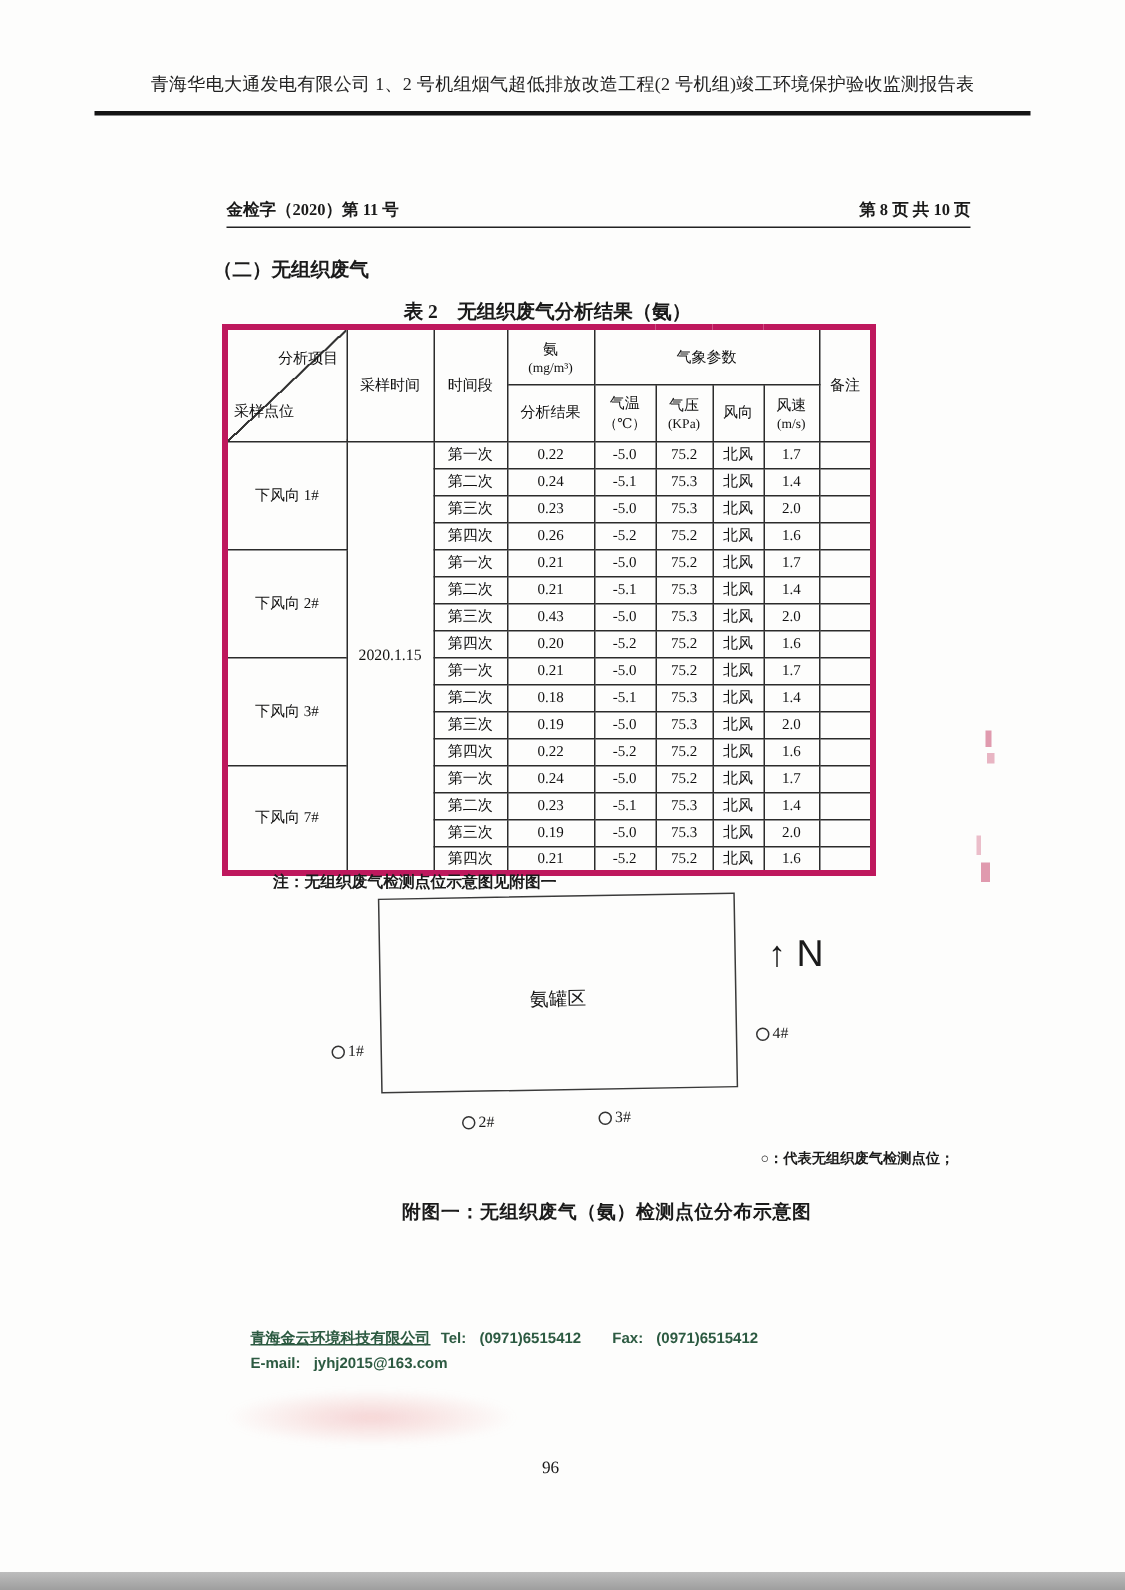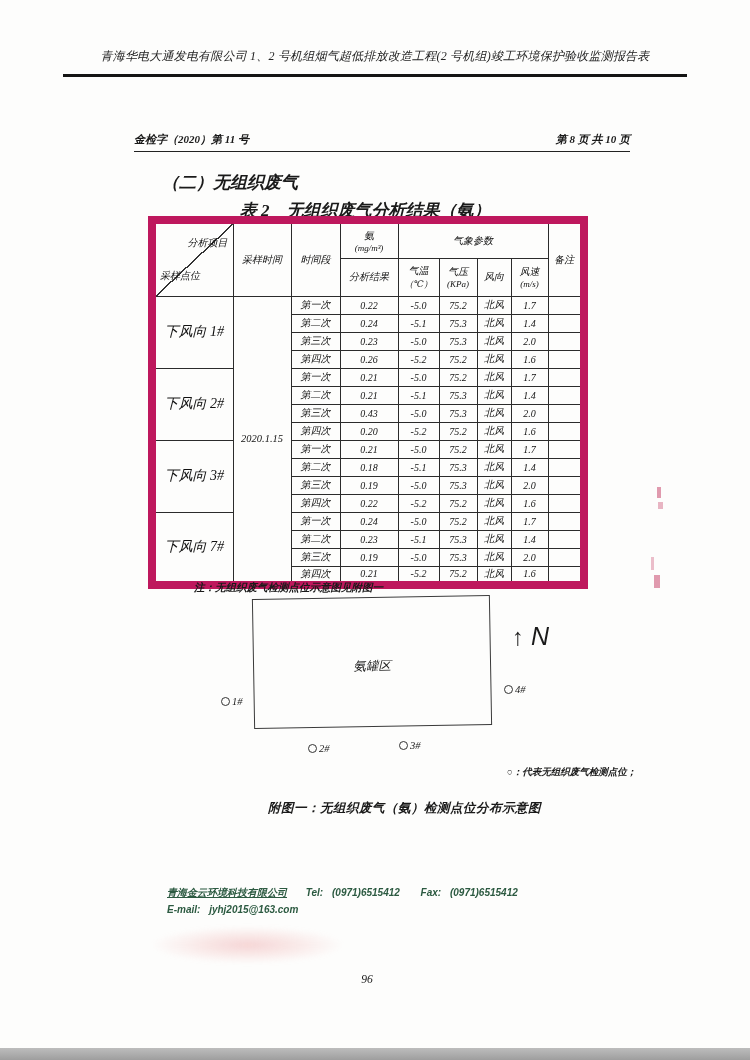--- a/index.html
+++ b/index.html
@@ -1,67 +1,67 @@
 <!DOCTYPE html>
 <html><head>
 <meta charset="utf-8">
 <style>
   * { margin:0; padding:0; box-sizing:border-box; }
   html,body { background:#e8e8e8; }
   .page {
     position:relative; width:750px; height:1060px; background:#fdfdfc;
     font-family:"Liberation Serif","DejaVu Serif",serif; color:#1a1a1a;
-    overflow:hidden; margin:0 auto;font-style:italic;
+    overflow:hidden; margin:0 auto;
   }
   
   .header-title {
     position:absolute; top:48px; left:0; right:0; text-align:center;
     font-size:12px; color:#222; letter-spacing:0.2px;
   }
   .header-rule {
     position:absolute; top:74px; left:63px; width:624px; height:3px; background:#141414;
   }
   .doc-line {
-    position:absolute; top:132px; left:134px; width:496px;
+    position:absolute; top:132px; left:151px; width:496px;
     display:flex; justify-content:space-between; align-items:flex-end;
     font-size:11px; font-weight:bold; padding-bottom:4px;
     border-bottom:1.5px solid #222;
   }
   .section-title {
-    position:absolute; top:171px; left:162px; font-size:17px; font-weight:bold;
+    position:absolute; top:171px; left:142px; font-size:13px; font-weight:bold;
   }
   .table-title {
     position:absolute; top:199px; left:148px; width:434px; text-align:center;
-    font-size:17px; font-weight:bold;
+    font-size:13px; font-weight:bold;
   }
   
   table.rpt {
     position:absolute; top:216px; left:148px; width:434px;
     border-collapse:collapse; table-layout:fixed;
     font-size:10px; color:#111;
   }
   table.rpt th, table.rpt td {
     border:1px solid #2b2b2b; text-align:center; vertical-align:middle;
     padding:0 1px; font-weight:normal; overflow:hidden;
   }
-  table.rpt { border:8px solid #be185d; }
+  table.rpt { border:4px solid #be185d; }
   table.rpt thead tr { height:38px; }
   table.rpt tbody tr { height:18px; }
   th.diag { position:relative; padding:0;
     background:linear-gradient(to bottom right,
       transparent calc(50% - 0.7px), #333 calc(50% - 0.7px),
       #333 calc(50% + 0.7px), transparent calc(50% + 0.7px));
   }
   .diag-top    { position:absolute; top:12px; right:5px; font-size:10px; }
   .diag-bottom { position:absolute; bottom:13px; left:4px; font-size:10px; }
   .unit { font-size:9px; }
-  td.site  { font-size:14px; }
+  td.site  { font-size:10px; }
   td.stime { font-size:10.5px; }
   .tbl-note {
-    position:absolute; top:581px; left:194px; font-size:10.5px; font-weight:bold;
+    position:absolute; top:581px; left:182px; font-size:10.5px; font-weight:bold;
   }
   
   .tank-box {
     position:absolute; left:253px; top:597px; width:238px; height:130px;
     border:1.5px solid #3a3a3a; transform:rotate(-1deg);
     display:flex; align-items:center; justify-content:center;
   }
   .tank-label { font-size:12.5px; margin-top:8px; }
   .pt { position:absolute; display:flex; align-items:center; gap:2px; font-size:10.5px; }
   .pt .ring {
@@ -83,21 +83,21 @@
   .diagram-caption {
     position:absolute; left:268px; top:800px; font-size:12.5px; font-weight:bold;
     letter-spacing:0.5px;
   }
   
   .contact {
     position:absolute; left:167px; top:884px; color:#2c5a41;
     font-family:"Liberation Sans","DejaVu Sans",sans-serif;
     font-size:10px; font-weight:bold; line-height:1.7;
   }
-  .contact .company { text-decoration:underline; margin-right:16px; }
+  .contact .company { text-decoration:underline; margin-right:4px; }
   .contact .lbl { margin-right:6px; }
   .contact .val { margin-right:18px; font-weight:bold; }
   .page-number {
     position:absolute; top:973px; left:0; right:16px; text-align:center; font-size:11.5px;
   }
   
   .smudge {
     position:absolute; left:150px; top:926px; width:195px; height:38px;
     background:radial-gradient(ellipse at center, rgba(235,150,150,0.38), rgba(235,150,150,0) 70%);
     filter:blur(2px);

